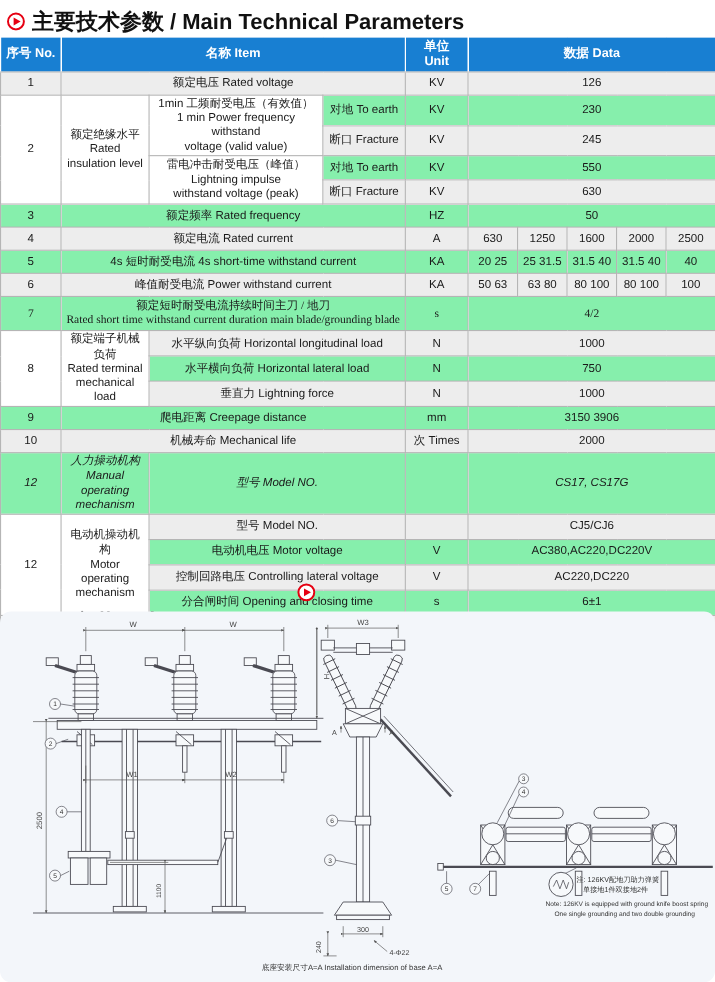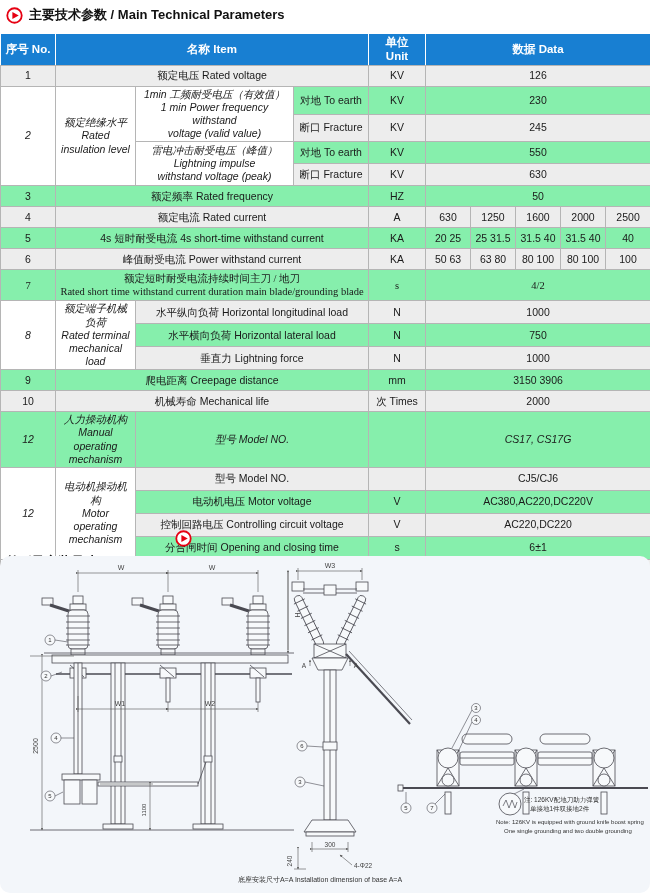--- a/index.html
+++ b/index.html
@@ -1,25 +1,25 @@
 <!DOCTYPE html>
 <html><head>
 <meta charset="utf-8">
 <style>
   html,body{margin:0;padding:0;background:#fff;}
   body{width:650px;height:893px;position:relative;font-family:"Liberation Sans","DejaVu Sans",sans-serif;color:#1a1a1a;}
-  .sec-head{position:absolute;left:6px;display:flex;align-items:center;gap:6px;font-size:13px;font-weight:bold;color:#111;}
+  .sec-head{position:absolute;left:6px;display:flex;align-items:center;gap:6px;font-size:20px;font-weight:bold;color:#111;}
   .sec1{top:6px;} .sec2{top:530px;flex-direction:column;}
   .params-wrap{position:absolute;left:0;top:33px;}
   table.params{border-collapse:collapse;table-layout:fixed;width:650px;font-size:10.5px;}
   .params td,.params th{border:1px solid #b5b5b5;padding:1px 4px;line-height:1.25;overflow:hidden;vertical-align:middle;}
   .params th{background:#187fd2;color:#fff;font-weight:bold;height:21px;font-size:11.5px;border-color:#fff #fff #b5b5b5 #fff;}
   .params td{text-align:center;height:18px;}
   tr.g td{background:#ededed;} tr.w td{background:#86efac;}
-  .params td.sp{background:#ffffff;font-style:italic;}
+  .params td.sp{background:#ffffff;}
   .ci{text-align:right;}
   .pre{white-space:pre-line;}
   tr.h19 td{height:19px;} tr.h20 td{height:20px;} tr.h24 td{height:24px;font-style:italic;} tr.h28 td{height:28px;font-family:Liberation Serif, serif;}
   .panel{position:absolute;left:0;top:556px;width:650px;height:337px;background:#f3f6fa;border-radius:10px;}
   svg text{font-family:"Liberation Sans","DejaVu Sans",sans-serif;}
 </style>
 </head>
 <body>
 
 <div class="sec-head sec1">
@@ -177,21 +177,21 @@
     <td colspan="2" class="ci">型号 Model NO.</td>
     <td></td>
     <td colspan="5">CJ5/CJ6</td>
   </tr>
   <tr class="w h20">
     <td colspan="2" class="ci">电动机电压 Motor voltage</td>
     <td>V</td>
     <td colspan="5">AC380,AC220,DC220V</td>
   </tr>
   <tr class="g h20">
-    <td colspan="2" class="ci">控制回路电压 Controlling circuit voltage</td>
+    <td colspan="2" class="ci">控制回路电压 Controlling lateral voltage</td>
     <td>V</td>
     <td colspan="5">AC220,DC220</td>
   </tr>
   <tr class="w h20">
     <td colspan="2" class="ci">分合闸时间 Opening and closing time</td>
     <td>s</td>
     <td colspan="5">6±1</td>
   </tr>
   <tr class="g h20">
     <td rowspan="3" class="sp">13</td>

